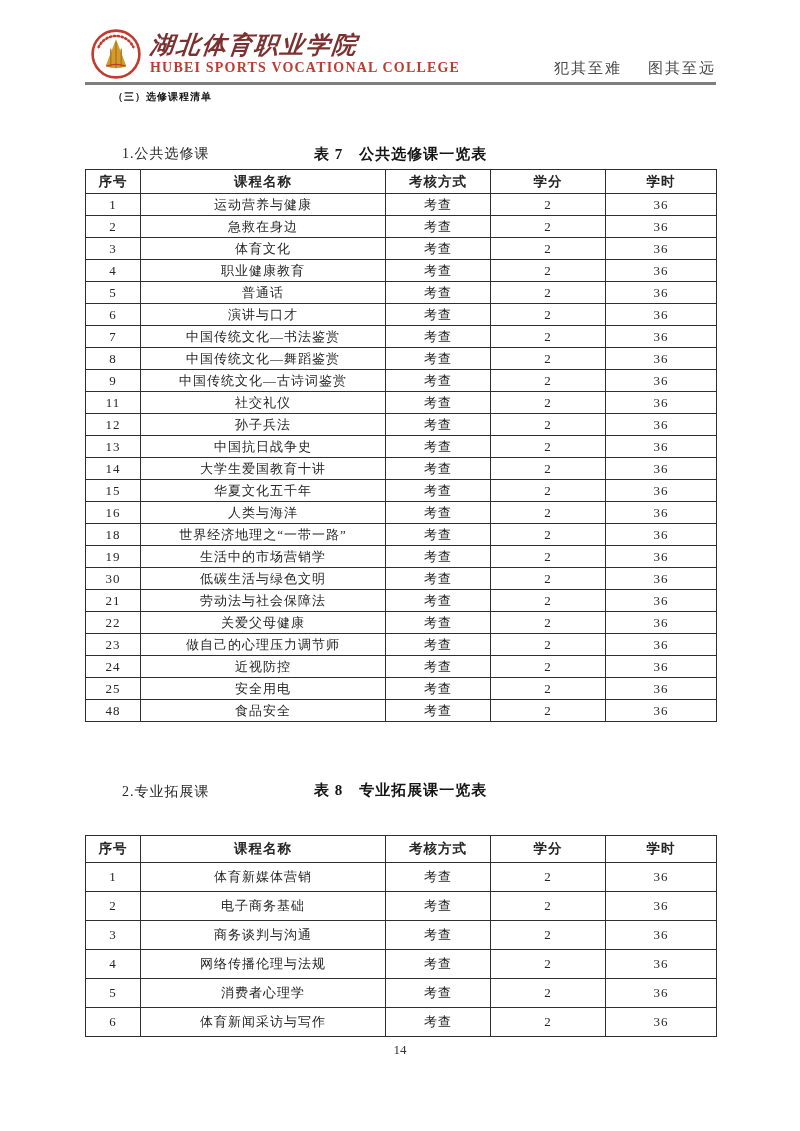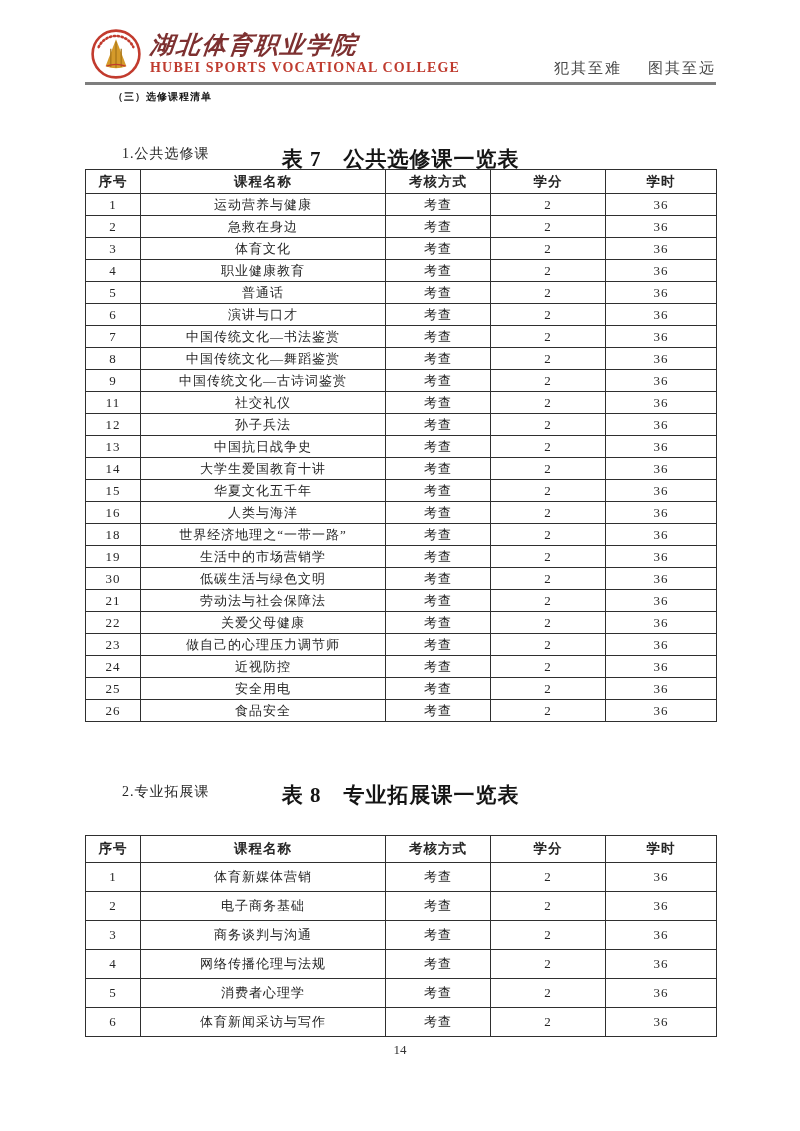--- a/index.html
+++ b/index.html
@@ -43,21 +43,21 @@
   .section-heading {
     position: absolute; left: 113px; top: 90px;
     font-size: 10px; font-weight: bold; color: #151515; letter-spacing: 1px;
   }
   .subsection { position: absolute; font-size: 14px; color: #262626; letter-spacing: 1px; }
   .sub1 { left: 122px; top: 121px; margin-top: 24px; }
   .sub2 { left: 122px; top: 783px; }
 
   .table-title {
     position: absolute; left: 85px; width: 631px; text-align: center;
-    font-size: 21px; font-weight: bold; color: #151515; letter-spacing: 1px;
+    font-size: 15px; font-weight: bold; color: #151515; letter-spacing: 1px;
   }
   .t7-title { top: 145px; }
   .t8-title { top: 781px; }
 
   
   table.ctable {
     position: absolute; left: 85px; width: 631px;
     border-collapse: collapse; table-layout: fixed;
     font-size: 13px; color: #262626;
   }
@@ -284,21 +284,21 @@
           <td>36</td>
         </tr>
         <tr>
           <td>25</td>
           <td>安全用电</td>
           <td>考查</td>
           <td>2</td>
           <td>36</td>
         </tr>
         <tr>
-          <td>26</td>
+          <td>48</td>
           <td>食品安全</td>
           <td>考查</td>
           <td>2</td>
           <td>36</td>
         </tr>
       </tbody>
     </table>
 
   <div class="subsection sub2">2.专业拓展课</div>
 

